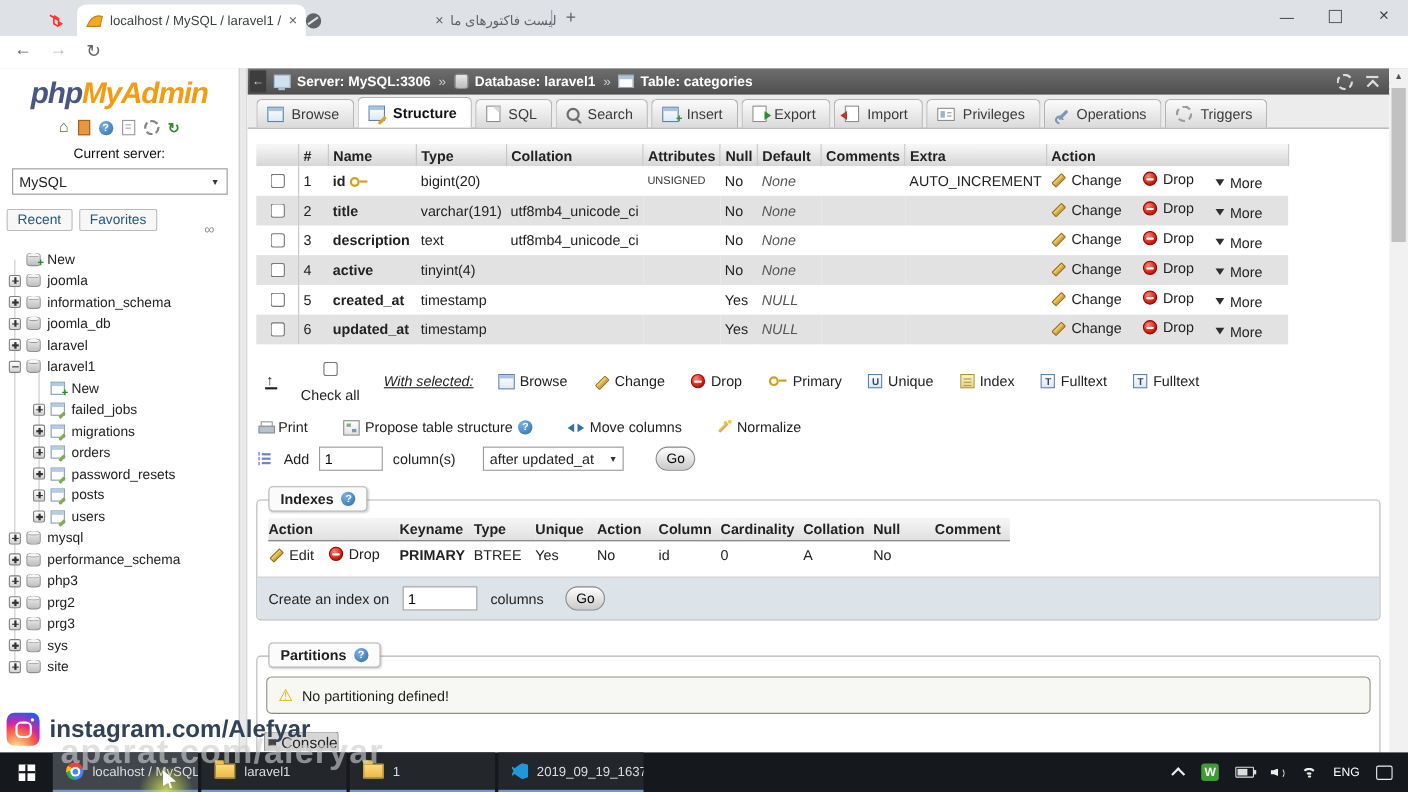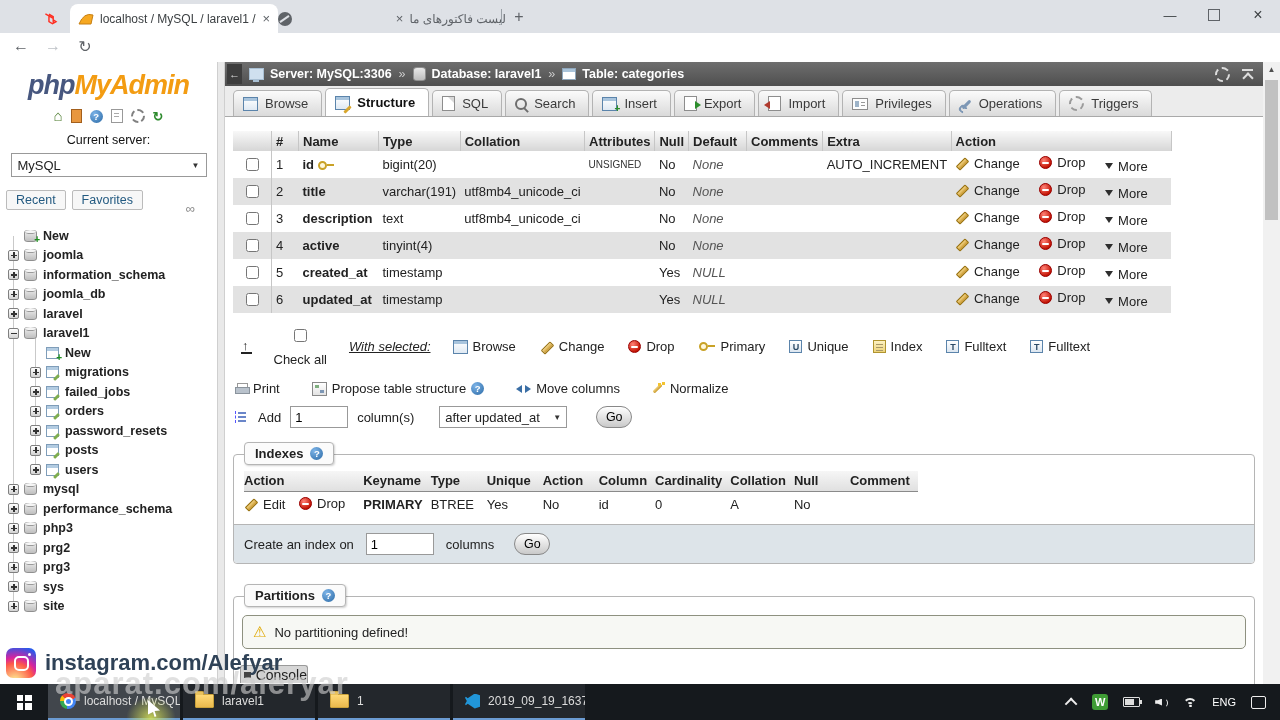--- a/index.html
+++ b/index.html
@@ -177,21 +177,21 @@
   .si-doc::after{content:"";position:absolute;left:2px;top:3px;width:5px;height:1px;background:#aaa;box-shadow:0 3px #aaa;}
   .si-gear{width:10px;height:10px;border:2px dashed #808080;border-radius:50%;}
   .si-refresh{font-size:13px;color:#2e8b2e;font-weight:bold;}
   .cserver{margin-top:9px;text-align:center;font-size:12.5px;color:#111;}
   .sselect{margin:6px auto 0;width:196px;height:24px;border:1px solid #999;background:#fff;display:flex;align-items:center;
            justify-content:space-between;padding:0 6px;box-sizing:border-box;font-size:13px;}
   .rfrow{margin:13px 0 0 6px;display:flex;gap:6px;}
   .rf{border:1px solid #bbb;background:#f7f7f7;padding:2px 9px;font-size:12.5px;color:#235a81;border-radius:2px;}
   .linkico{position:absolute;right:22px;top:139px;color:#888;font-size:13px;}
   .tree{position:relative;margin-top:16px;font-size:12.5px;}
-  .trow{height:19.5px;display:flex;align-items:center;position:relative;z-index:1;font-weight:bold;}
+  .trow{height:19.5px;display:flex;align-items:center;position:relative;z-index:1;}
   .trow.root{padding-left:8px;}
   .trow.child{padding-left:30px;}
   .texp{width:11px;height:11px;border:1px solid #808080;background:linear-gradient(#fff,#d2d2d2);border-radius:2px;
         margin-right:5px;position:relative;flex:0 0 auto;box-sizing:border-box;}
   .texp::before{content:"";position:absolute;left:1.5px;top:4px;width:6px;height:1.5px;background:#333;}
   .texp.plus::after{content:"";position:absolute;left:4px;top:1.5px;width:1.5px;height:6px;background:#333;}
   .texp.none{border-color:transparent;background:none;}
   .texp.none::before{display:none;}
   .tico{width:13px;height:12px;margin-right:6px;flex:0 0 auto;position:relative;box-sizing:border-box;}
   .tico.db,.tico.newdb{background:linear-gradient(#ececec,#bfbfbf);border:1px solid #8f8f8f;border-radius:4px/3px;}
@@ -355,30 +355,30 @@
           <span class="tico db"></span>
           <span>laravel1</span>
         </div>
 
         <div class="trow child">
           <span class="texp none"></span>
           <span class="tico newtable"></span>
           <span>New</span>
         </div>
 
+        <div class="trow child even">
+          <span class="texp plus"></span>
+          <span class="tico table"></span>
+          <span>failed_jobs</span>
+        </div>
+
         <div class="trow child">
           <span class="texp plus"></span>
           <span class="tico table"></span>
           <span>migrations</span>
-        </div>
-
-        <div class="trow child even">
-          <span class="texp plus"></span>
-          <span class="tico table"></span>
-          <span>failed_jobs</span>
         </div>
 
         <div class="trow child even">
           <span class="texp plus"></span>
           <span class="tico table"></span>
           <span>orders</span>
         </div>
 
         <div class="trow child">
           <span class="texp plus"></span>

